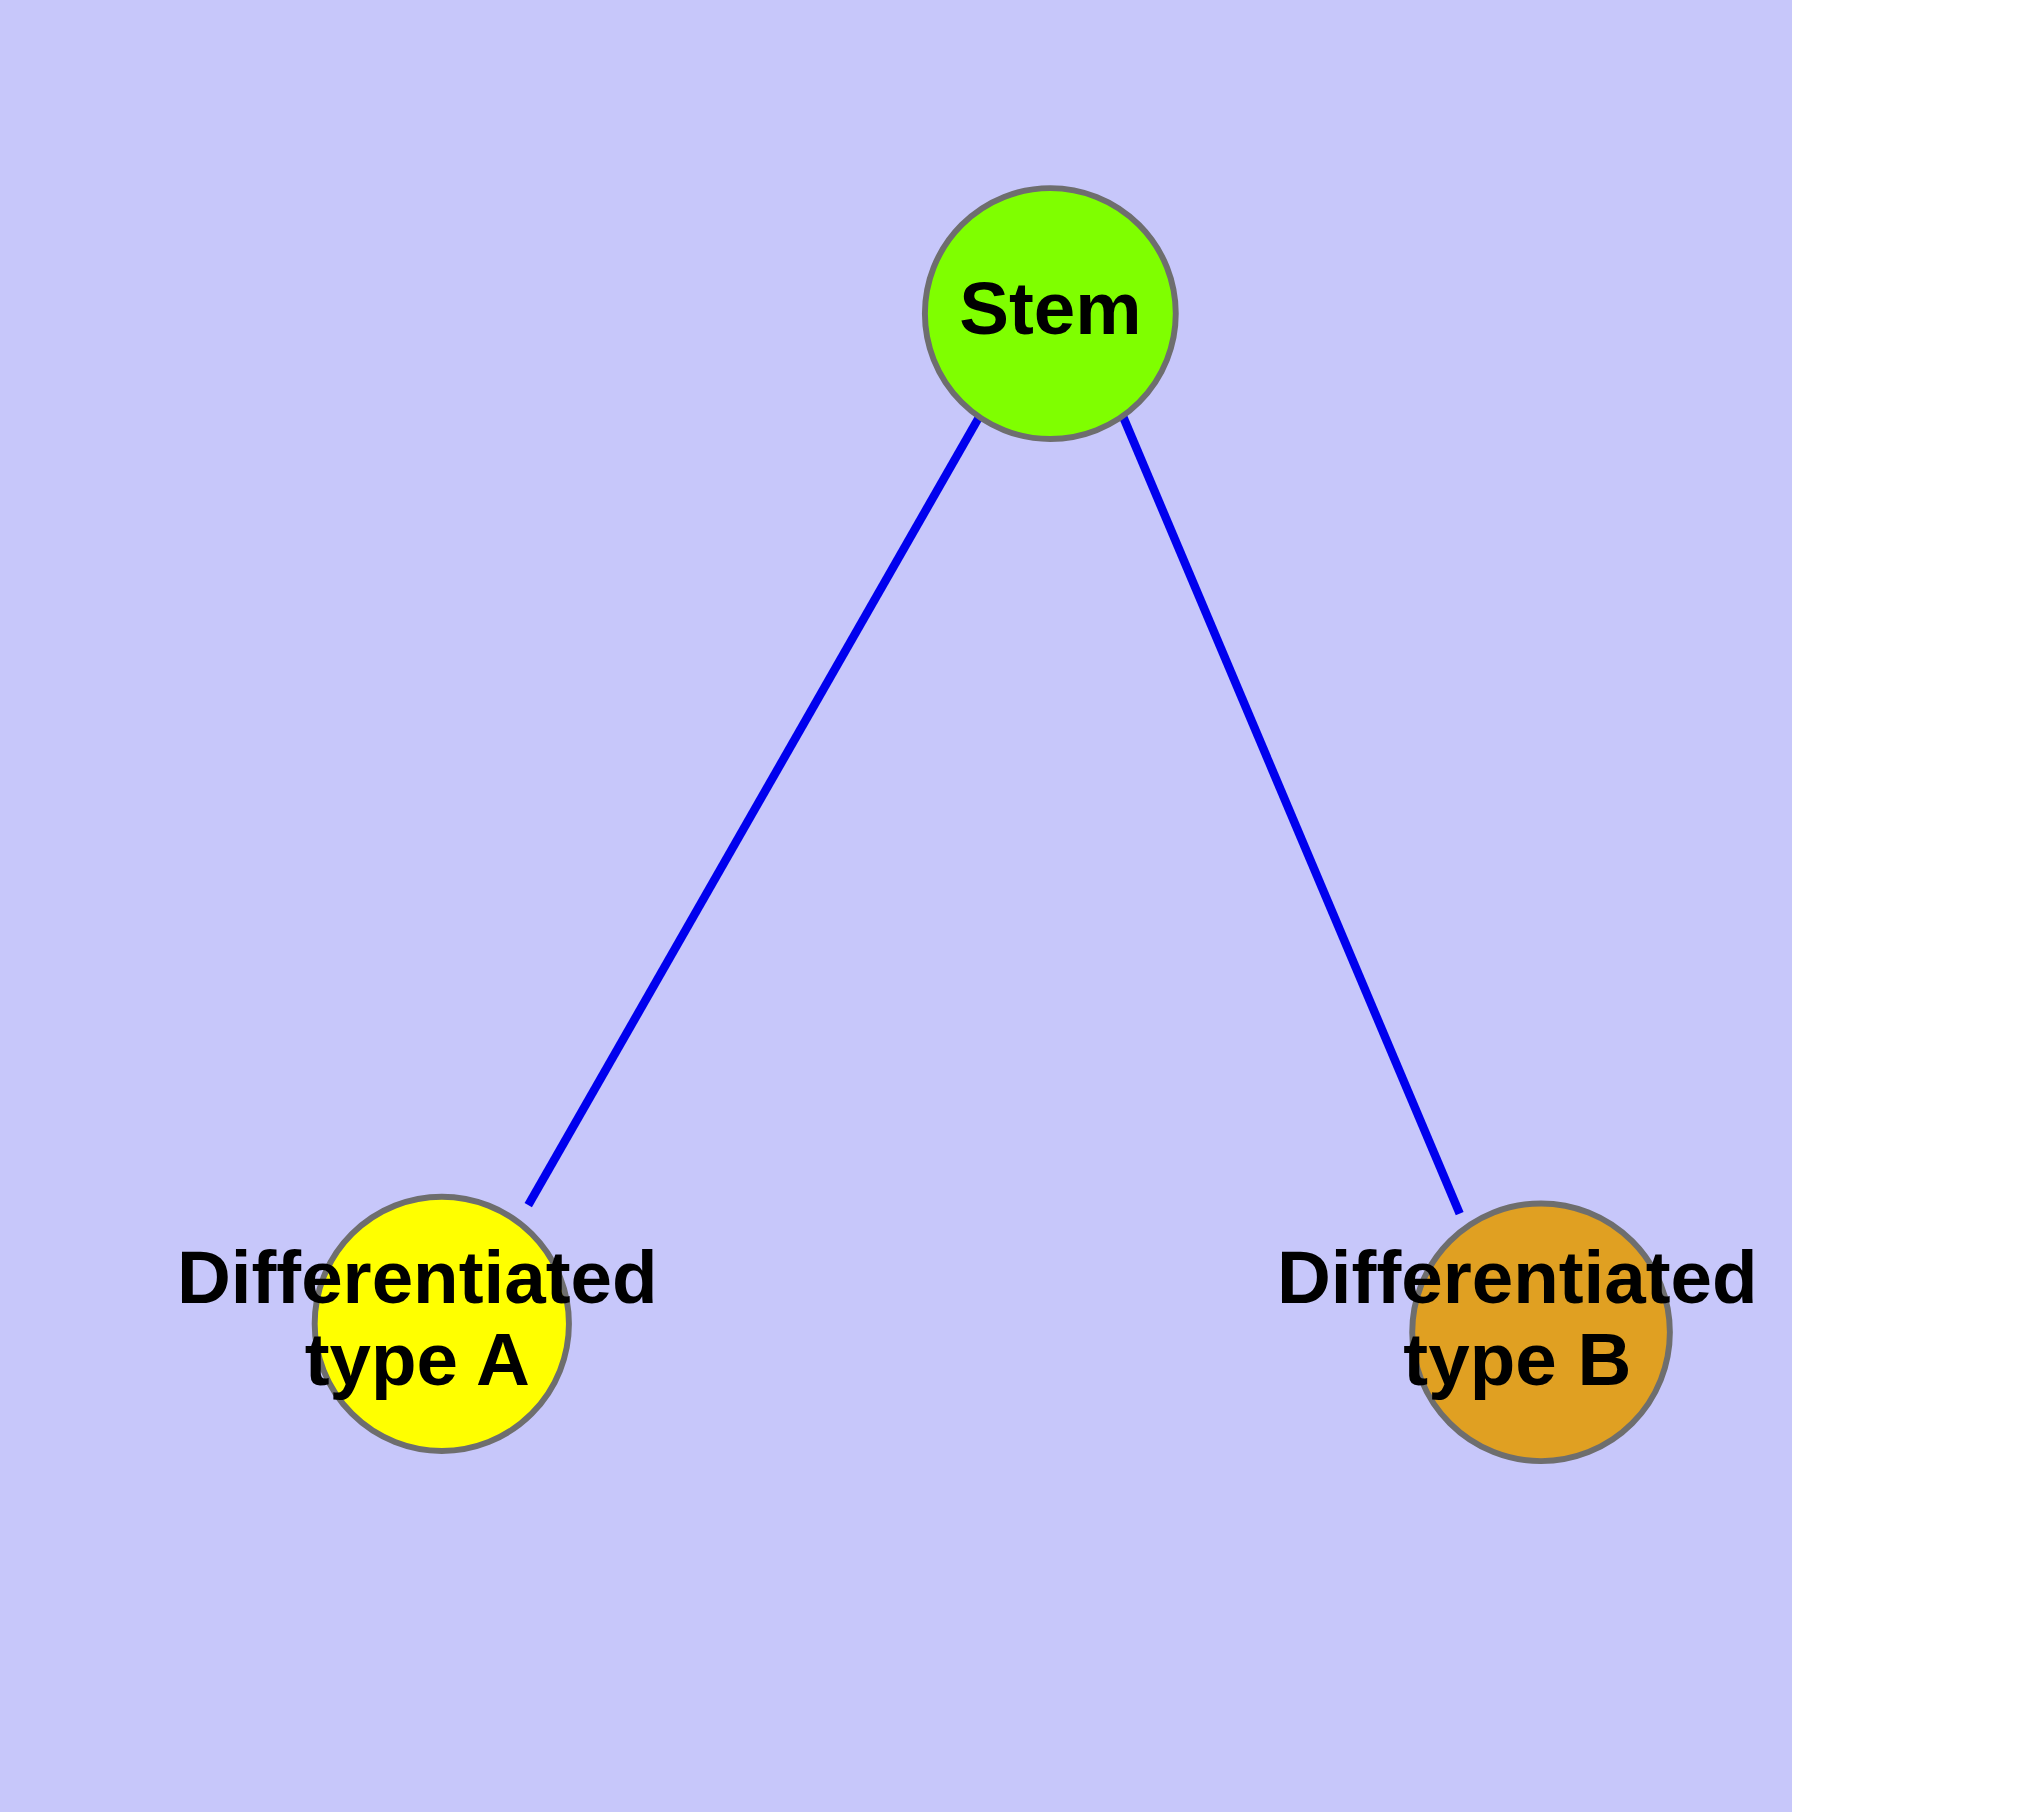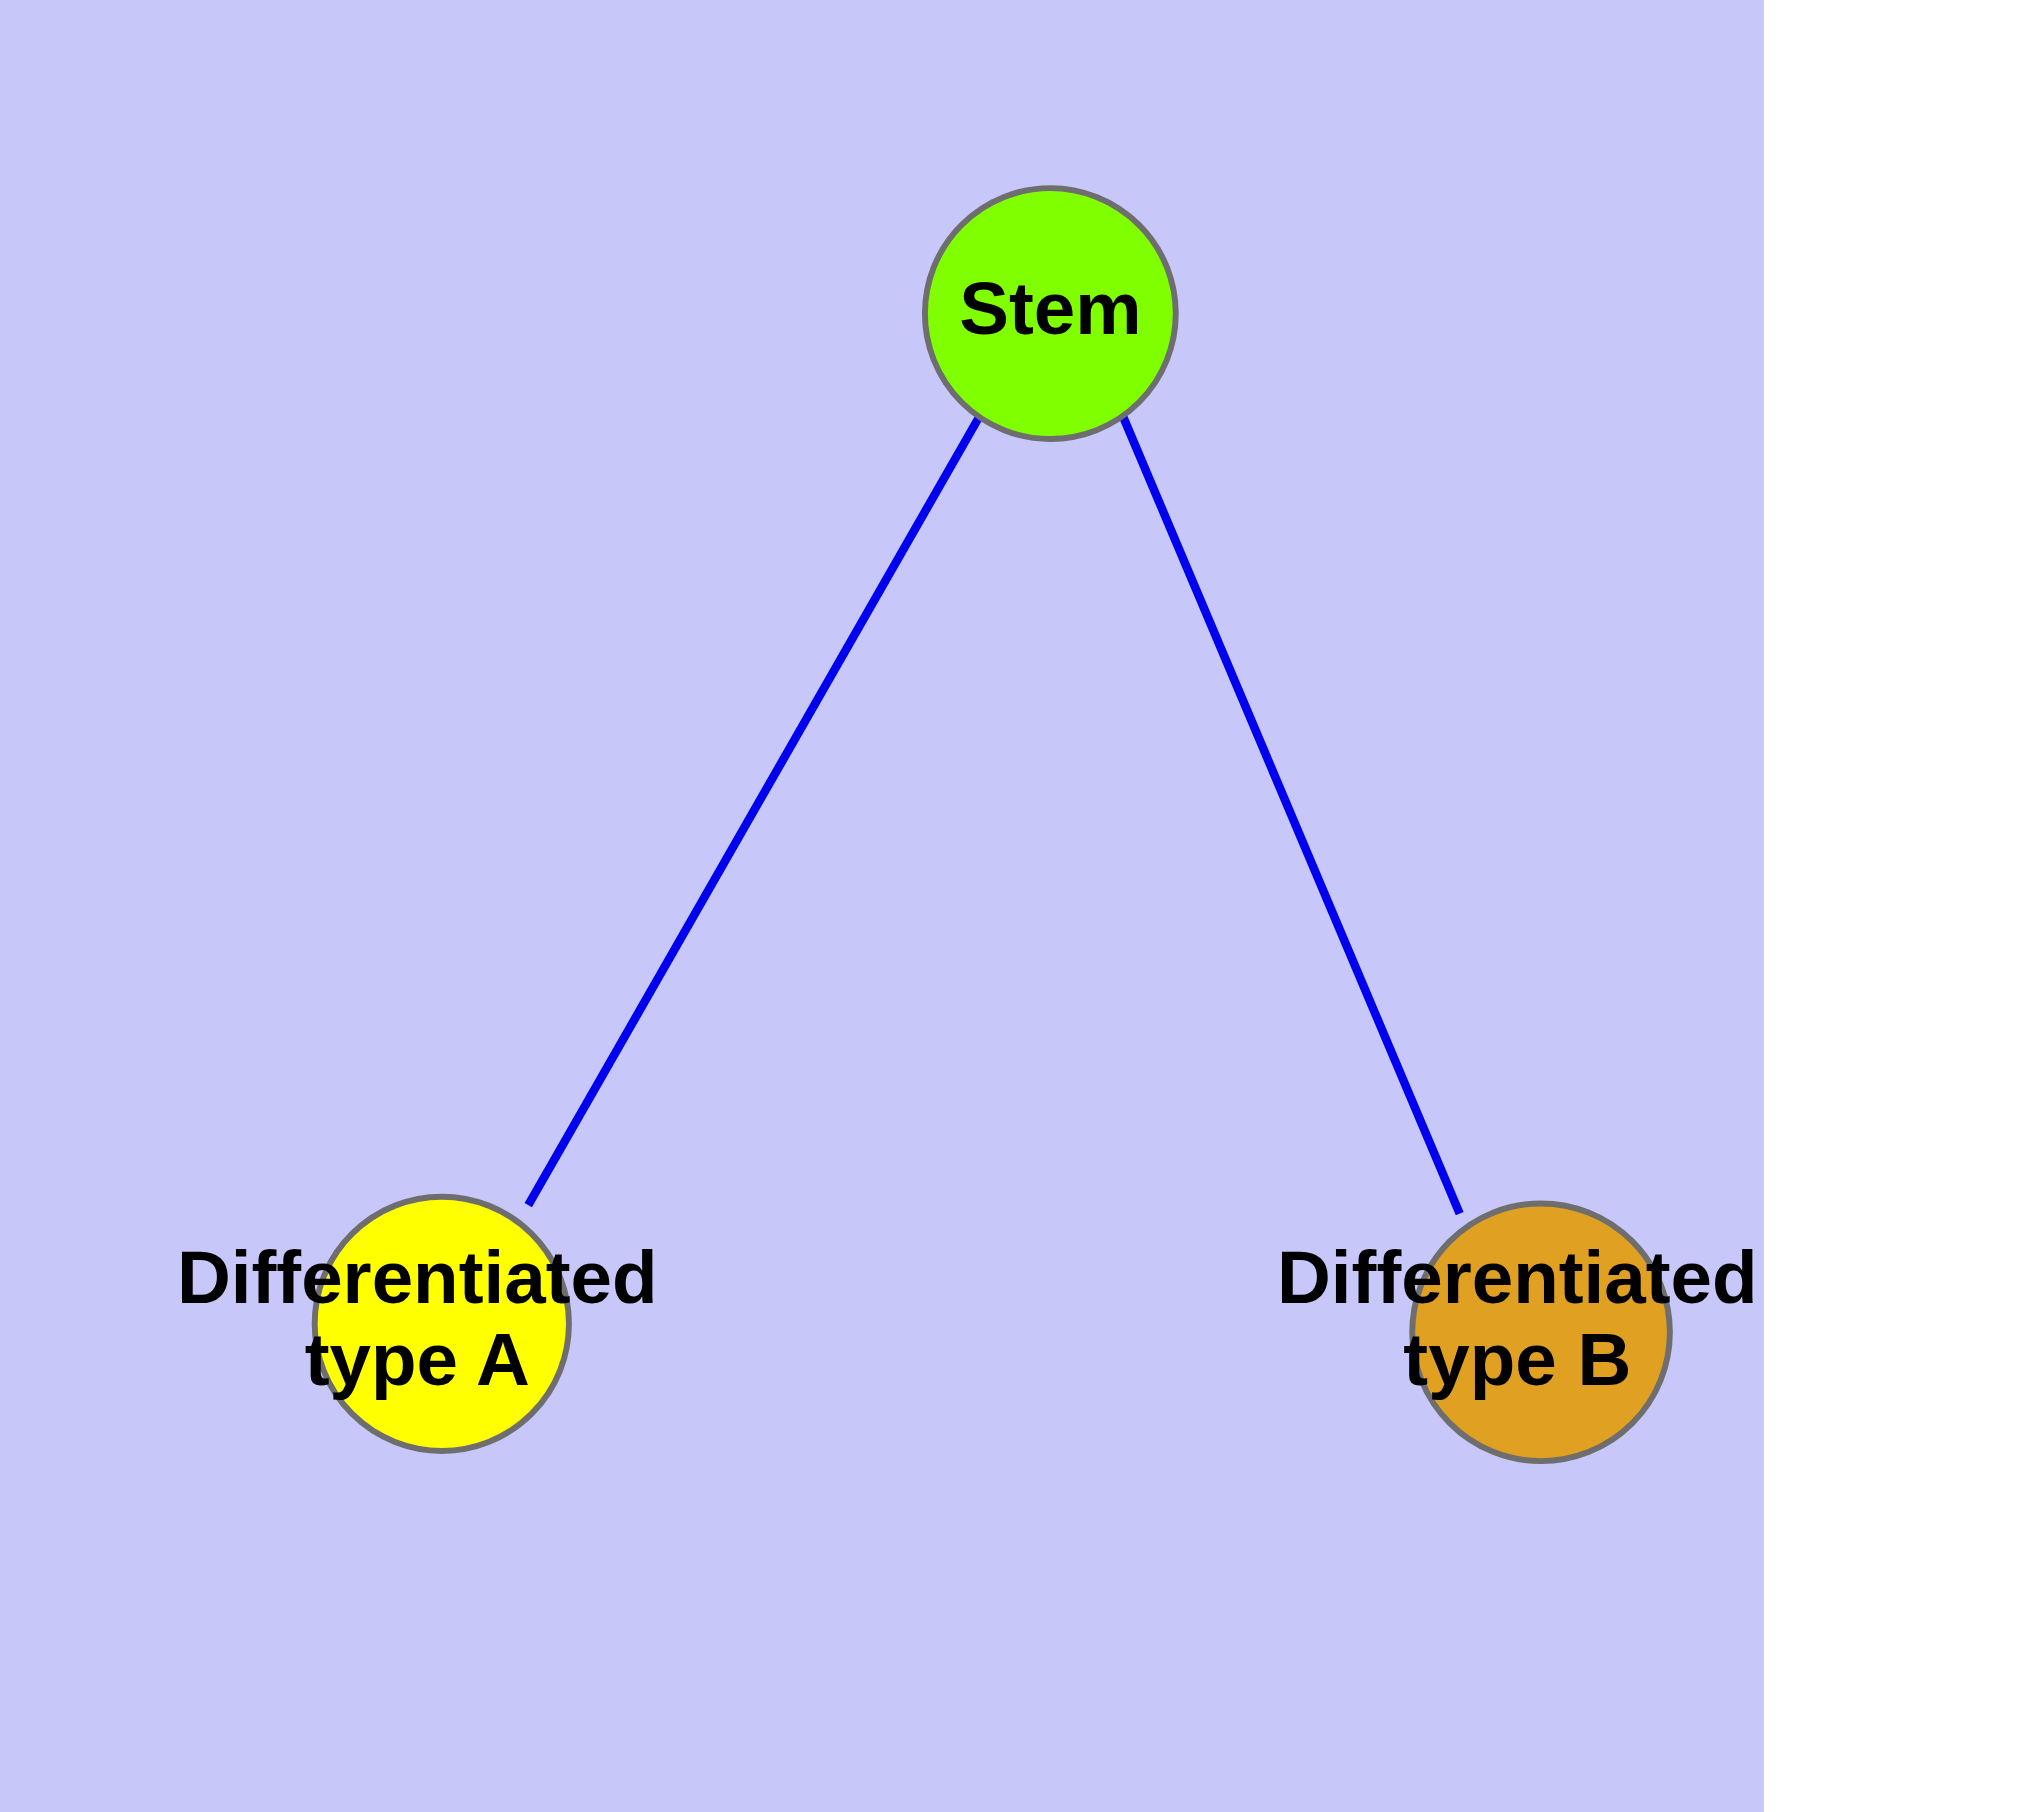--- a/index.html
+++ b/index.html
@@ -39,21 +39,21 @@
     text-anchor: middle;
     dominant-baseline: middle;
   }
   .edge-line {
     stroke-linecap: butt;
   }
 </style>
 </head>
 <body>
 
-<div id="canvas" style="width: 1764px; height: 1812px;">
+<div id="canvas" style="width: 1764px; height: 1812px; padding-left: 28px;">
 
   <div id="bg-layer" style="background: rgb(199, 199, 250);"></div>
 
   <svg id="edge-layer" viewBox="0 0 2384 2138" xmlns="http://www.w3.org/2000/svg" style="width: 2021px; height: 1812px;">
     <g id="edges">
         <line x1="1155" y1="492" x2="623" y2="1422" stroke="#0000EE" stroke-width="10" class="edge-line"></line>
         <line x1="1325" y1="492" x2="1722" y2="1432" stroke="#0000EE" stroke-width="10" class="edge-line"></line>
       </g>
   </svg>
 

